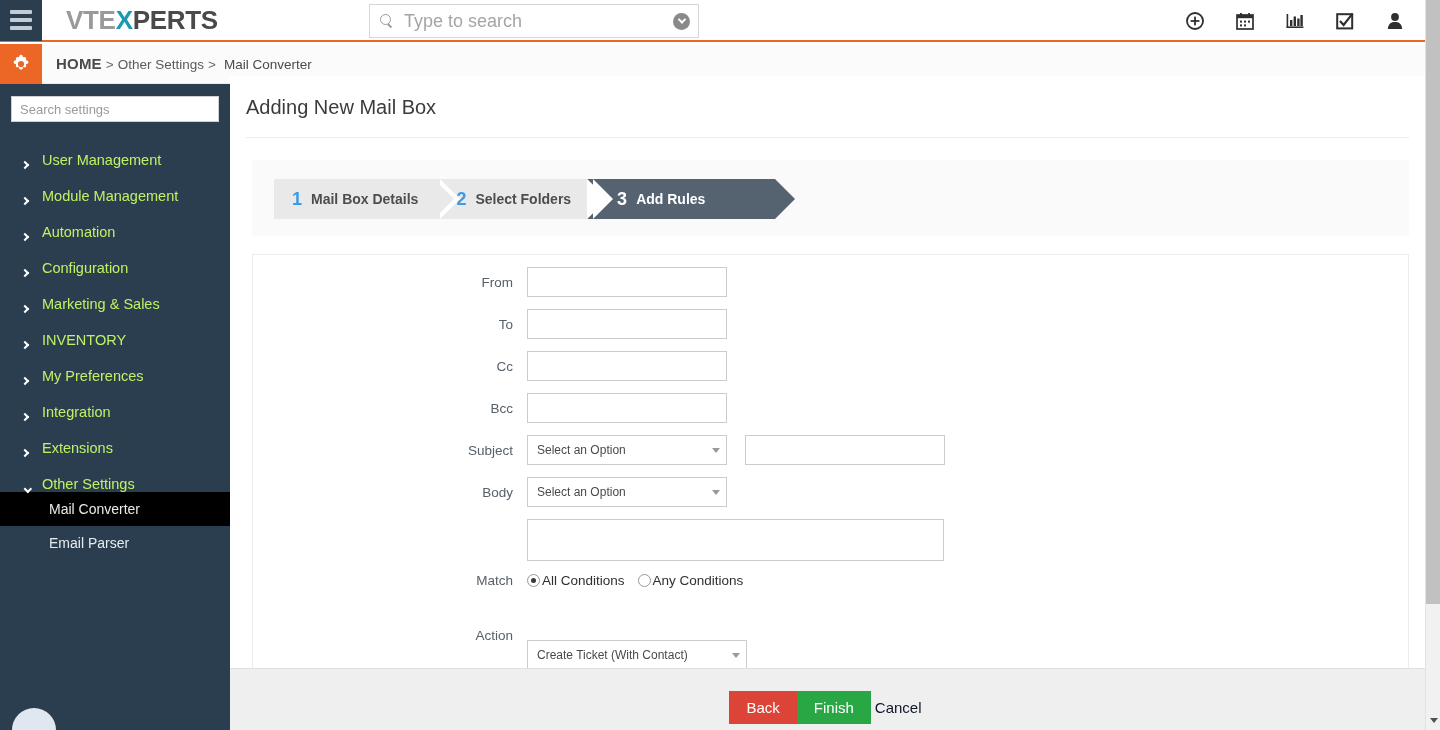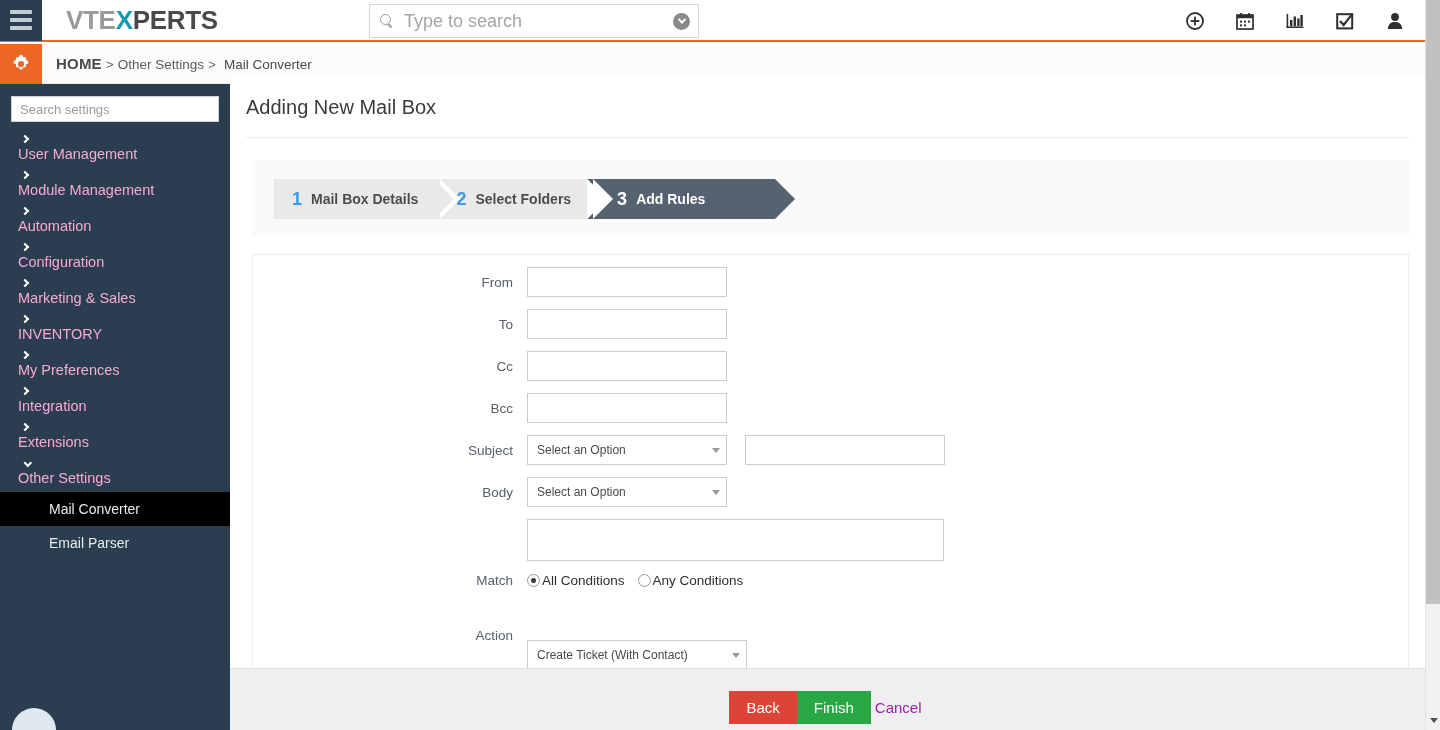--- a/index.html
+++ b/index.html
@@ -123,24 +123,24 @@
   }
   .settings-search {
     margin: 12px 11px 10px 11px;
     width: 208px; height: 26px;
     background: #ffffff; border: 1px solid #d0d0d0;
     padding: 0 8px; font-size: 13px; color: #4a4a4a;
     outline: none; font-family: "Liberation Sans", sans-serif;
   }
   .settings-search::placeholder { color: #9a9a9a; }
   .nav-item {
-    display: flex; align-items: flex-start;
+    display: flex; align-items: flex-end;
     height: 36px; padding-left: 18px;
-    color: #f9a8d4; font-size: 14.5px;
-    cursor: pointer; user-select: none; flex-direction: column;
+    color: #bef264; font-size: 14.5px;
+    cursor: pointer; user-select: none;
   }
   .nav-item .chev {
     width: 14px; flex: 0 0 14px; margin-right: 10px;
     display: flex; align-items: center; justify-content: center;
   }
   .nav-item .chev i {
     display: block; width: 6px; height: 6px;
     border-top: 2.4px solid #ffffff; border-right: 2.4px solid #ffffff;
     transform: rotate(45deg);
   }
@@ -302,21 +302,21 @@
     display: flex; align-items: center; justify-content: center;
   }
   .btn {
     border: none; cursor: pointer;
     font-size: 15px; color: #fff;
     padding: 8px 17px; font-family: "Liberation Sans", sans-serif;
   }
   .btn-back { background: #dc4437; }
   .btn-finish { background: #29a745; }
   .btn-cancel {
-    background: transparent; color: #a21caf; font-size: 15px;
+    background: transparent; color: #0f172a; font-size: 15px;
     border: none; cursor: pointer; padding: 8px 4px;
     font-family: "Liberation Sans", sans-serif;
   }
 
   
   .scrollbar {
     position: absolute; right: 0; top: 0;
     width: 15px; height: 730px; background: #f1f1f1;
     border-left: 1px solid #e2e2e2;
   }

